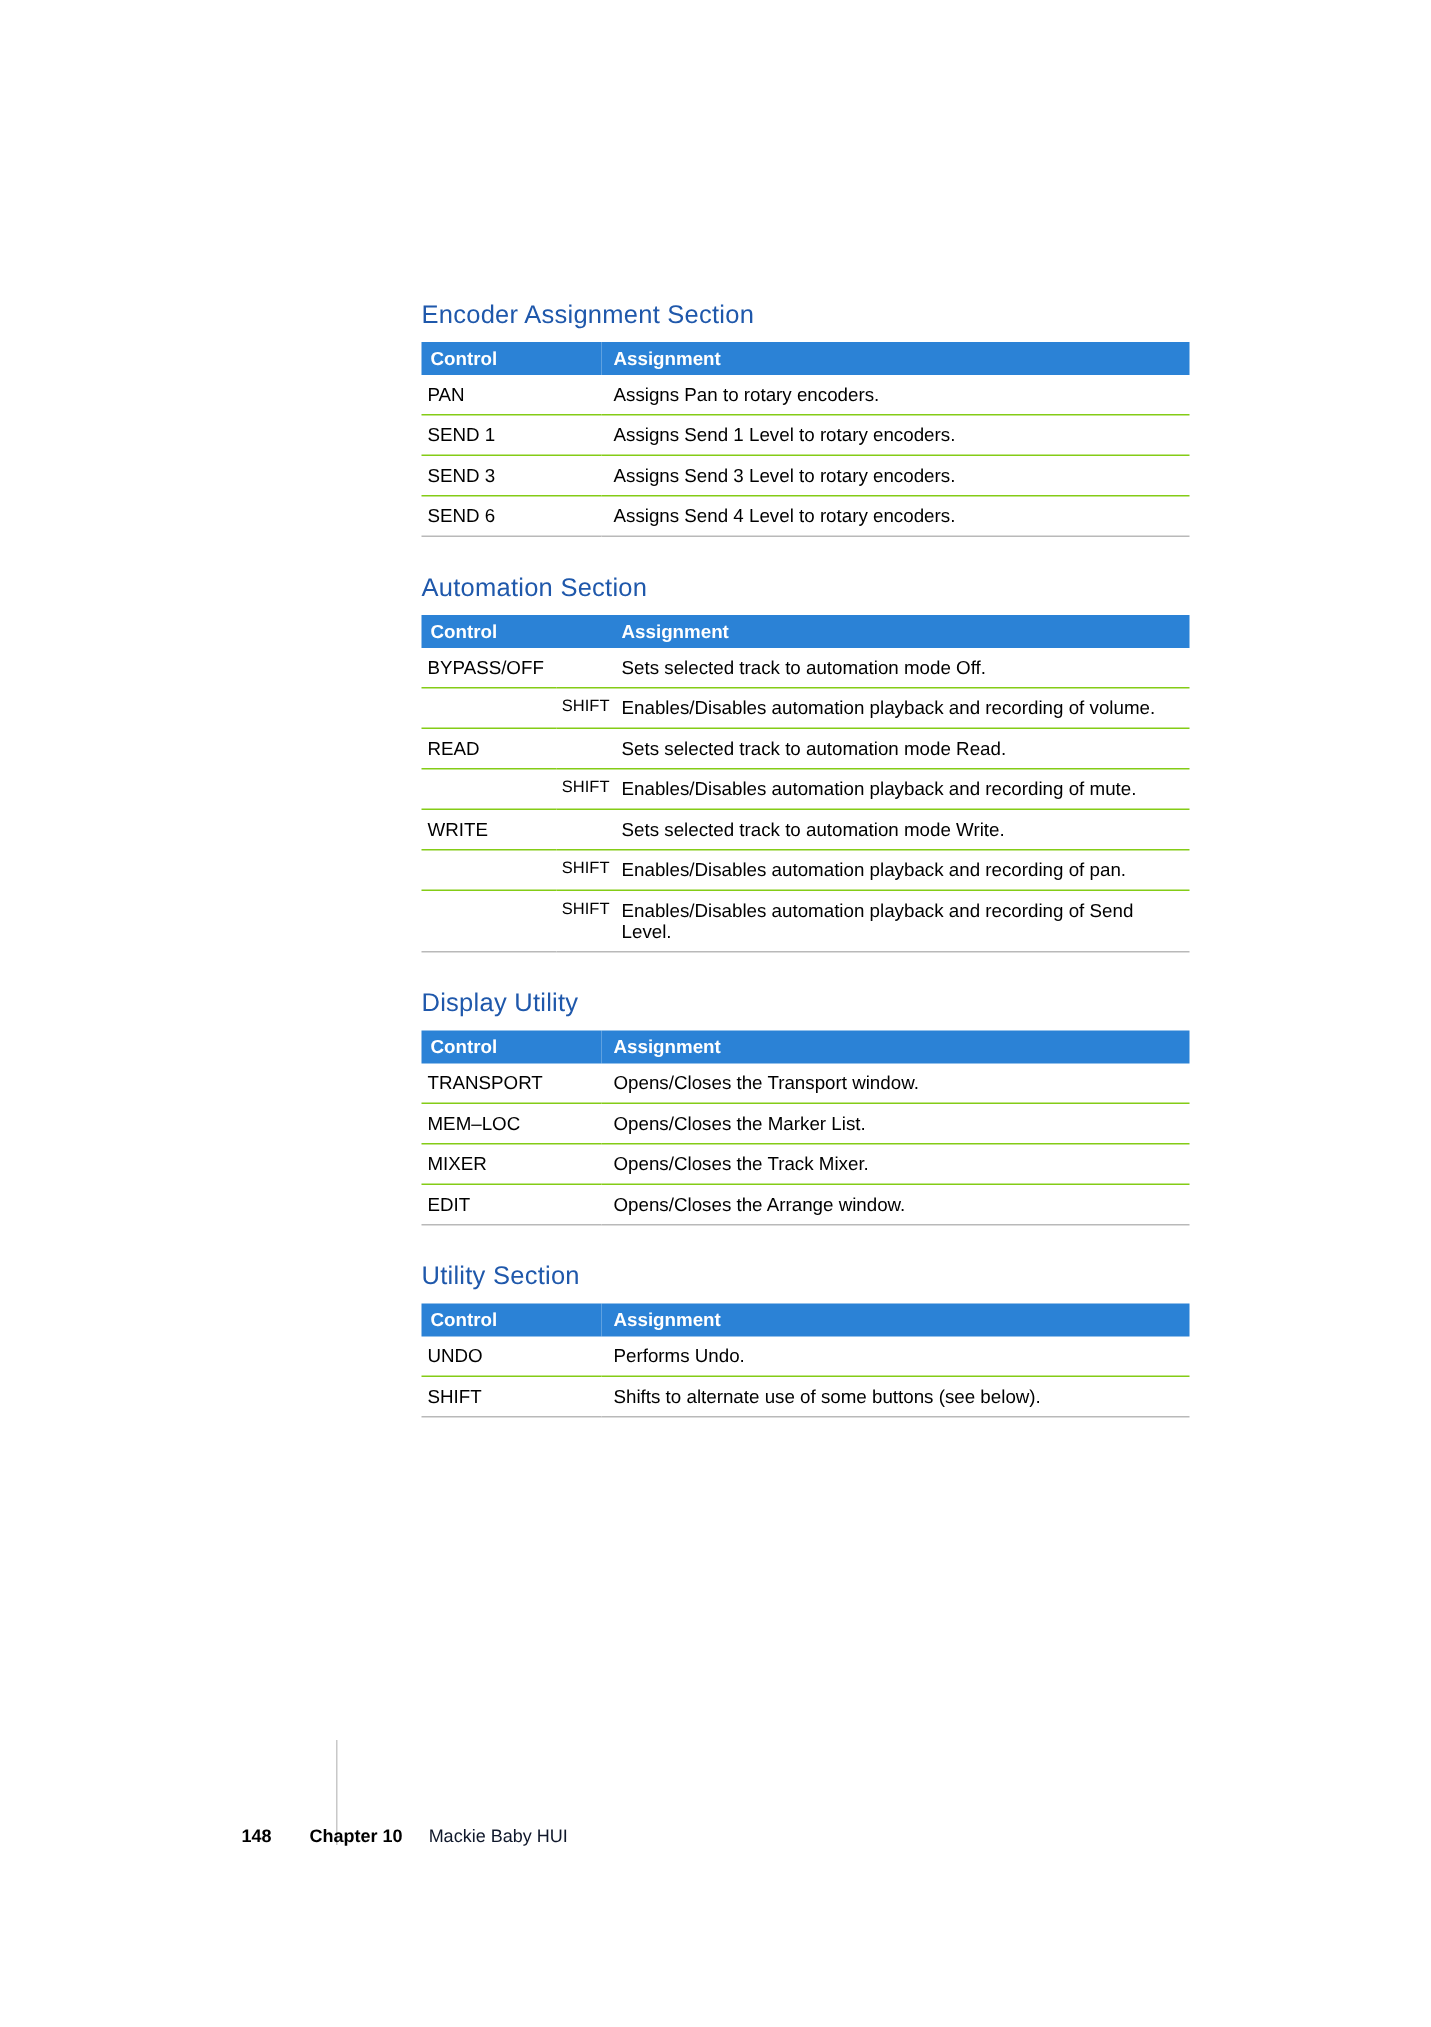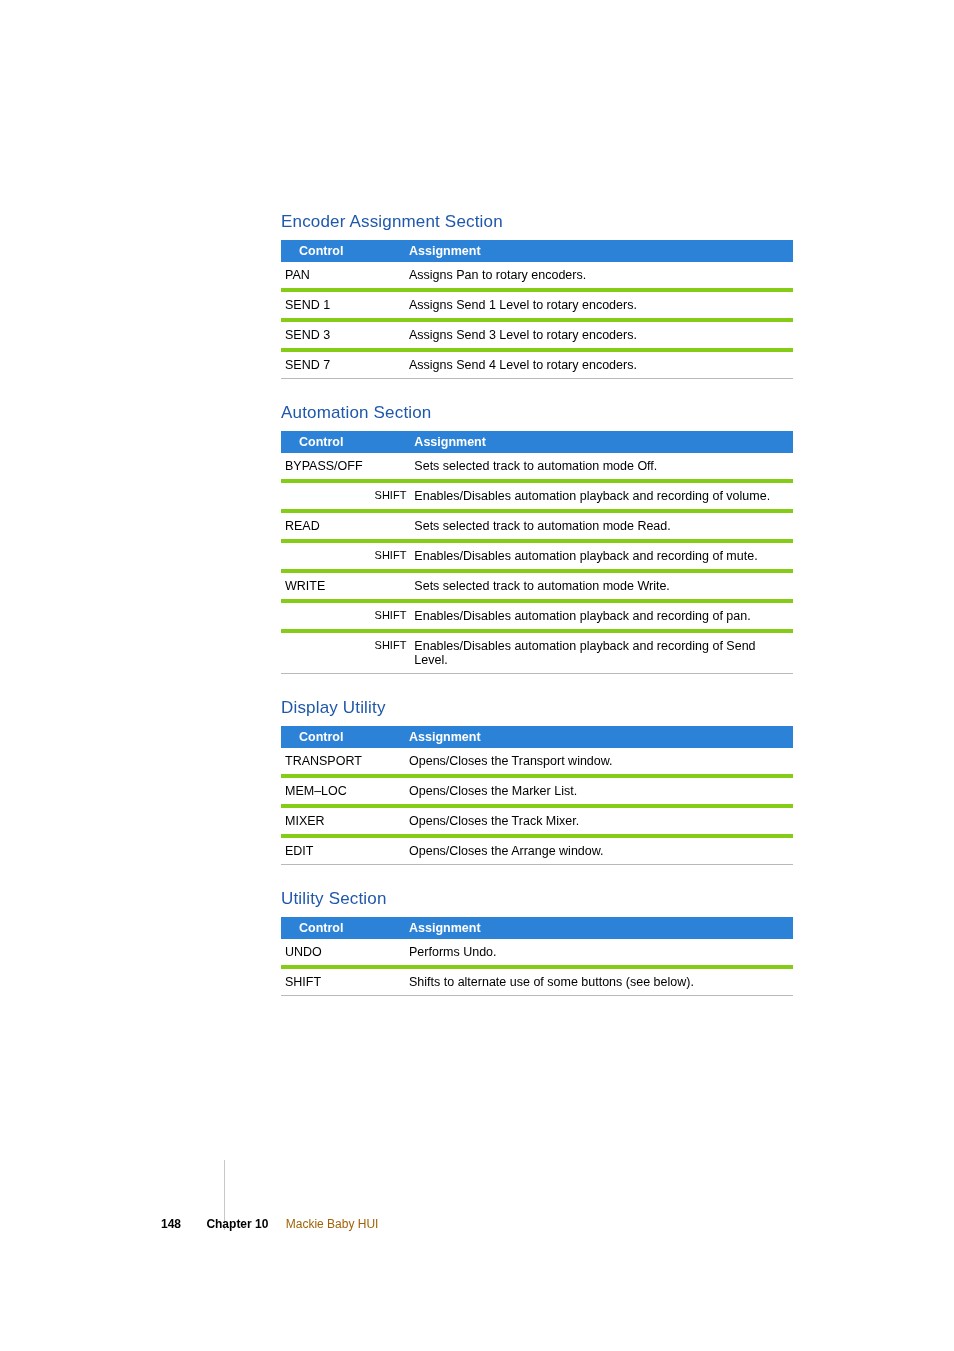--- a/index.html
+++ b/index.html
@@ -1,32 +1,32 @@
 <!DOCTYPE html>
 <html><head>
 <meta charset="utf-8">
 <style>
   * { box-sizing: border-box; margin: 0; padding: 0; }
   html, body { width: 954px; height: 1351px; background: #fff; font-family: "Myriad Pro", "Segoe UI", "Helvetica Neue", Arial, sans-serif; color: #000; }
   .page { position: relative; width: 954px; height: 1351px; padding: 200px 161px 0 281px; }
   .section-title { color: #1f58ab; font-size: 17px; font-weight: 500; margin: 24px 0 8px; letter-spacing: .01em; }
-  .section-title.first { margin-top: 12px; }
+  .section-title.first { margin-top: 0; }
   table { width: 100%; border-collapse: collapse; font-size: 12.5px; }
   thead th { background: #2b82d6; color: #fff; font-weight: 600; text-align: left; padding: 4px 8px 4px 8px; }
-  thead th:first-child { padding-left: 18px; }
-  tbody td { padding: 6px 8px; vertical-align: top; border-bottom: 4px solid #84cc16; }
+  thead th:first-child { padding-left: 6px; }
+  tbody td { padding: 6px 8px; vertical-align: top; border-bottom: 1px solid #84cc16; }
   tbody tr:last-child td { border-bottom: 1px solid #b9b9b9; }
   .col-control { width: 85px; padding-left: 4px; }
   .col-mod { width: 34px; text-align: right; color: #000; font-size: 11px; padding-right: 0; }
   .col-assign { padding-left: 8px; margin-top: 30px; }
   tbody td.col-control, tbody td.col-mod { padding-left: 4px; }
   .footer { position: absolute; left: 161px; bottom: 120px; font-size: 12px; color: #000; }
   .footer .pn { font-weight: 700; margin-right: 22px; }
   .footer .chap { font-weight: 600; }
-  .footer .ctitle { color: #a16207; margin-left: 14px; }
+  .footer .ctitle { color: #0f172a; margin-left: 14px; }
   .v-line { position: absolute; left: 224px; top: 1160px; width: 1px; height: 70px; background: #c8c8c8; }
   .two-col thead th.th-control { width: 120px; }
 </style>
 </head>
 <body>
 
 <div class="page">
 
   <h2 class="section-title first">Encoder Assignment Section</h2>
   <table class="two-col">
@@ -43,21 +43,21 @@
         </tr>
       <tr>
           <td class="col-control">SEND 1</td>
           <td class="col-assign">Assigns Send 1 Level to rotary encoders.</td>
         </tr>
       <tr>
           <td class="col-control">SEND 3</td>
           <td class="col-assign">Assigns Send 3 Level to rotary encoders.</td>
         </tr>
       <tr>
-          <td class="col-control">SEND 7</td>
+          <td class="col-control">SEND 6</td>
           <td class="col-assign">Assigns Send 4 Level to rotary encoders.</td>
         </tr>
     </tbody>
   </table>
 
   <h2 class="section-title">Automation Section</h2>
   <table>
     <thead>
       <tr>
         <th colspan="2" style="width:120px">Control</th>

